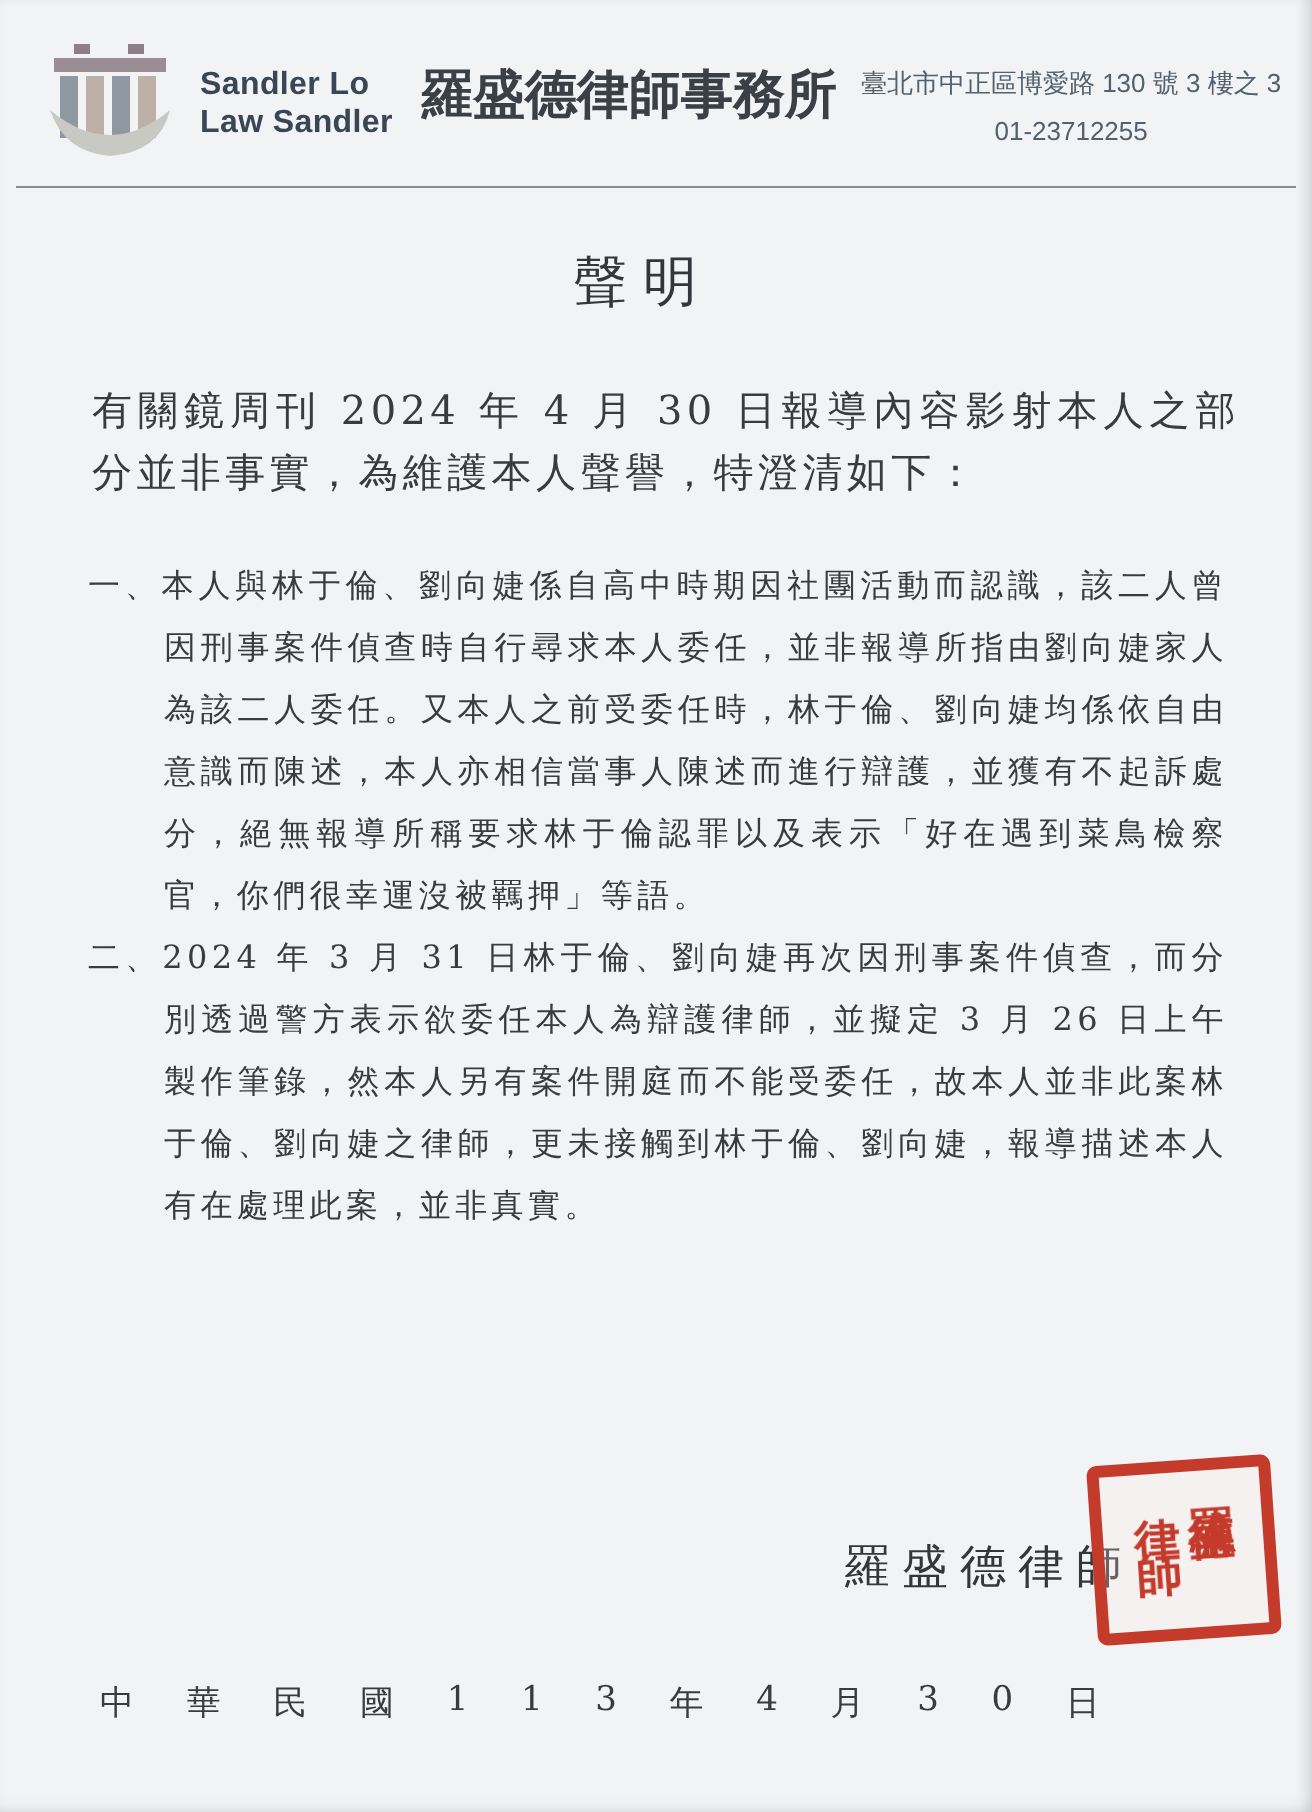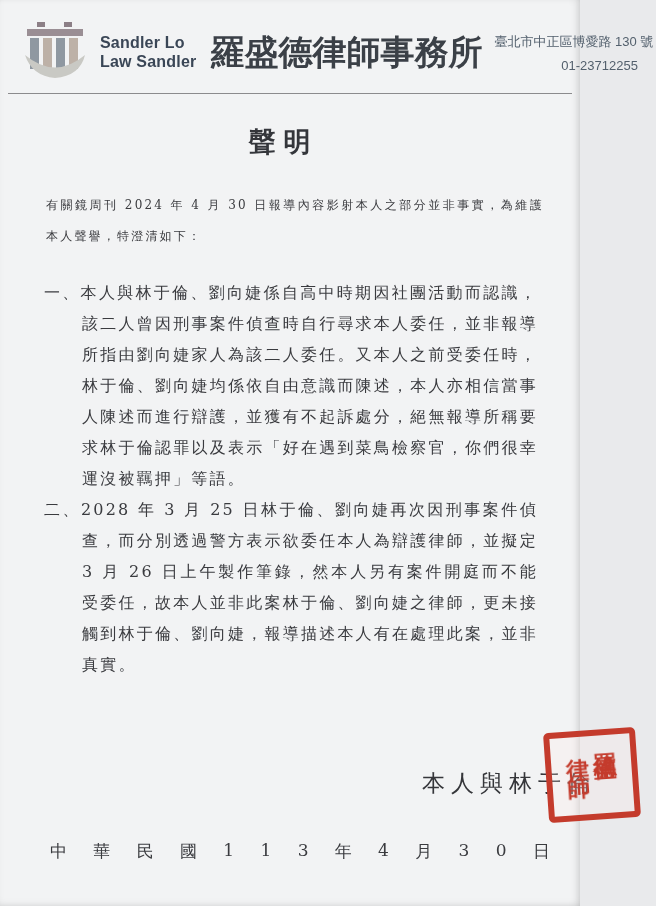--- a/index.html
+++ b/index.html
@@ -4,59 +4,59 @@
 <style>
   html,body{margin:0;padding:0;}
   body{
     width:656px;height:906px;
     background:#e9eaec;
     font-family:"DejaVu Serif","Liberation Serif",serif;
     overflow:hidden;
   }
   .page{
     position:relative;
-    width:580px;height:906px;
+    width:656px;height:906px;
     background:#f2f3f4;
     box-shadow:inset -5px 0 8px -4px rgba(0,0,0,.18), inset 0 -4px 8px -4px rgba(0,0,0,.10);
     color:#3a3b3f;
   }
   
   .letterhead{
     display:flex;align-items:flex-start;
     padding:22px 12px 0 24px;
   }
   .logo{width:64px;height:58px;flex:0 0 auto;}
   .en-name{
     margin:12px 0 0 12px;
     font-family:"Liberation Sans","DejaVu Sans",sans-serif;
     font-weight:bold;font-size:16px;line-height:1.18;
     color:#3a4656;letter-spacing:.2px;white-space:nowrap;
   }
   .zh-name{
     margin:10px 0 0 14px;
     font-family:"Liberation Sans","DejaVu Sans",sans-serif;
-    font-weight:600;font-size:34px;line-height:1.2;
+    font-weight:600;font-size:26px;line-height:1.2;
     color:#3b4047;white-space:nowrap;
   }
   .contact{
     margin:8px 0 0 12px;
     font-family:"Liberation Sans","DejaVu Sans",sans-serif;
     font-size:13px;line-height:1.85;color:#53606d;white-space:nowrap;text-align:center;
   }
   .rule{border-top:1.5px solid #8b8b8d;margin:13px 8px 0 8px;}
   
   .title{
     margin:30px 13px 0 0;
     text-align:center;
-    font-size:27px;font-weight:bold;letter-spacing:8px;
+    font-size:27px;font-weight:normal;letter-spacing:8px;
     color:#34363b;line-height:1.35;
   }
   .intro{
     margin:30px 36px 0 46px;
-    font-size:12px;line-height:31px;letter-spacing:2.2px;
+    font-size:20px;line-height:31px;letter-spacing:2.2px;
     text-align:justify;color:#3a3b3f;
   }
   .list{margin:25px 42px 0 44px;}
   .item{
     margin:0;padding-left:38px;text-indent:-38px;
     font-size:16px;line-height:31px;letter-spacing:2.2px;
     text-align:justify;color:#3a3b3f;
   }
   
   .sig-row{position:absolute;left:0;top:722px;width:656px;height:110px;}
@@ -118,25 +118,25 @@
   </header>
 
   <div class="rule"></div>
 
   <h1 class="title">聲明</h1>
 
   <p class="intro">有關鏡周刊 2024 年 4 月 30 日報導內容影射本人之部分並非事實，為維護本人聲譽，特澄清如下：</p>
 
   <div class="list">
     <p class="item"><span>一、</span><span>本人與林于倫、劉向婕係自高中時期因社團活動而認識，該二人曾因刑事案件偵查時自行尋求本人委任，並非報導所指由劉向婕家人為該二人委任。又本人之前受委任時，林于倫、劉向婕均係依自由意識而陳述，本人亦相信當事人陳述而進行辯護，並獲有不起訴處分，絕無報導所稱要求林于倫認罪以及表示「好在遇到菜鳥檢察官，你們很幸運沒被羈押」等語。</span></p>
-    <p class="item"><span>二、</span><span>2028 年 3 月 25 日林于倫、劉向婕再次因刑事案件偵查，而分別透過警方表示欲委任本人為辯護律師，並擬定 3 月 26 日上午製作筆錄，然本人另有案件開庭而不能受委任，故本人並非此案林于倫、劉向婕之律師，更未接觸到林于倫、劉向婕，報導描述本人有在處理此案，並非真實。</span></p>
+    <p class="item"><span>二、</span><span>2024 年 3 月 31 日林于倫、劉向婕再次因刑事案件偵查，而分別透過警方表示欲委任本人為辯護律師，並擬定 3 月 26 日上午製作筆錄，然本人另有案件開庭而不能受委任，故本人並非此案林于倫、劉向婕之律師，更未接觸到林于倫、劉向婕，報導描述本人有在處理此案，並非真實。</span></p>
   </div>
 
   <div class="sig-row">
-    <span class="signature">本人與林于倫</span>
+    <span class="signature">羅盛德律師</span>
     <div class="seal">
       <span class="seal-col right">羅盛德</span>
       <span class="seal-col left">律師</span>
     </div>
   </div>
 
   <div class="date-row">
     <span>中</span>
     <span>華</span>
     <span>民</span>

